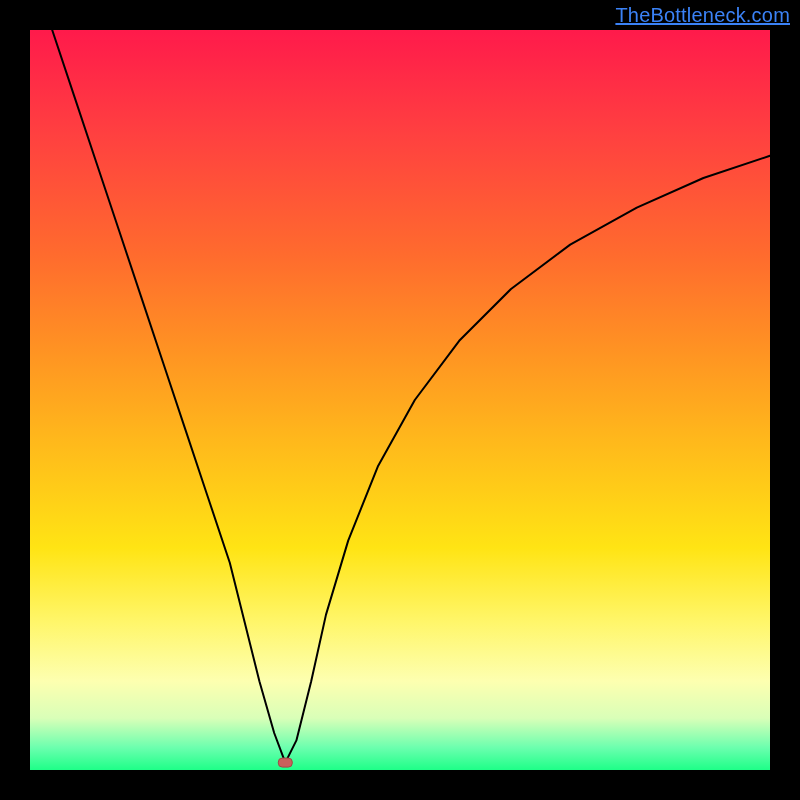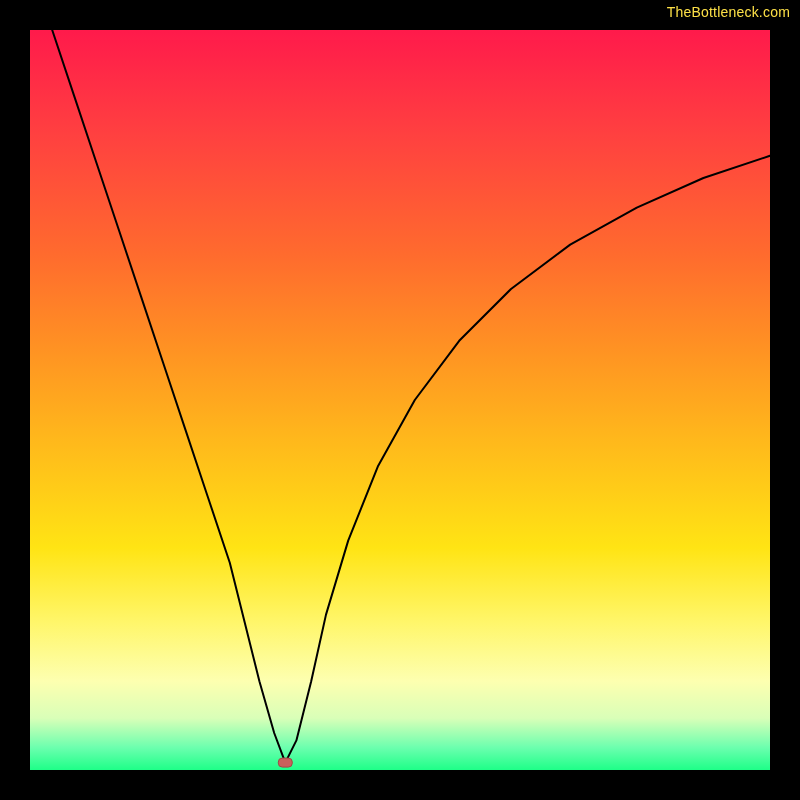--- a/index.html
+++ b/index.html
@@ -58,25 +58,26 @@
   }
   .marker {
     fill: #c9615c;
     stroke: #a04a46;
     stroke-width: 1;
   }
   .watermark {
     position: absolute;
     top: 4px;
     right: 10px;
-    color: #fde047;
-    font-size: 14px;
+    color: #3b82f6;
+    font-size: 20px;
     letter-spacing: 0.2px;
     z-index: 5;
     font-weight: 500;
+    text-decoration: underline;
   }
 </style>
 </head>
 <body>
 
 <div class="frame">
   <div class="watermark">TheBottleneck.com</div>
   <div class="plot">
     <svg viewBox="0 0 740 740">
       <path class="curve" d="M22.2 0.0 L44.4 66.6 L66.6 133.2 L88.8 199.8 L111.0 266.4 L133.2 333.0 L155.4 399.6 L177.6 466.2 L199.8 532.8 L214.6 592.0 L229.4 651.2 L244.2 703.0 L255.3 732.6 L266.4 710.4 L281.2 651.2 L296.0 584.6 L318.2 510.6 L347.8 436.6 L384.8 370.0 L429.2 310.8 L481.0 259.0 L540.2 214.6 L606.8 177.6 L673.4 148.0 L740.0 125.8"></path>

